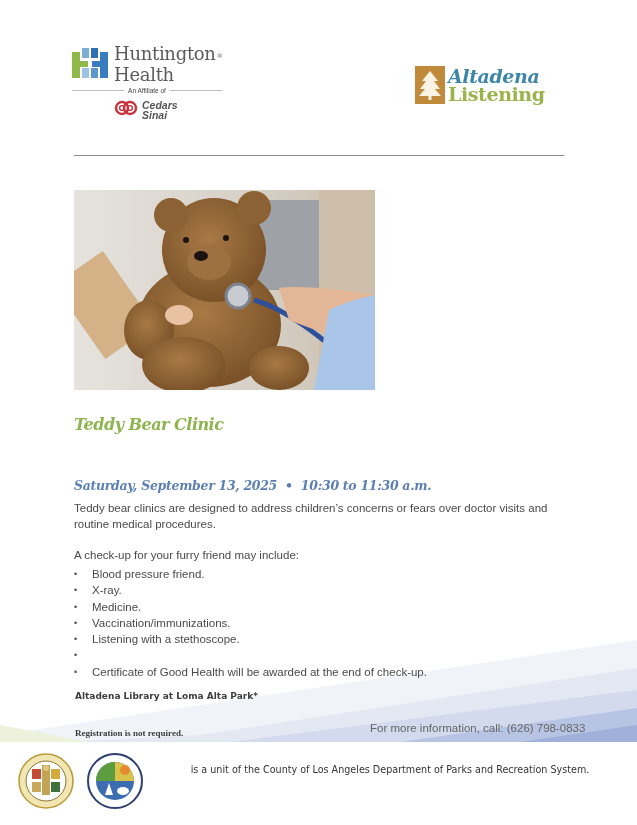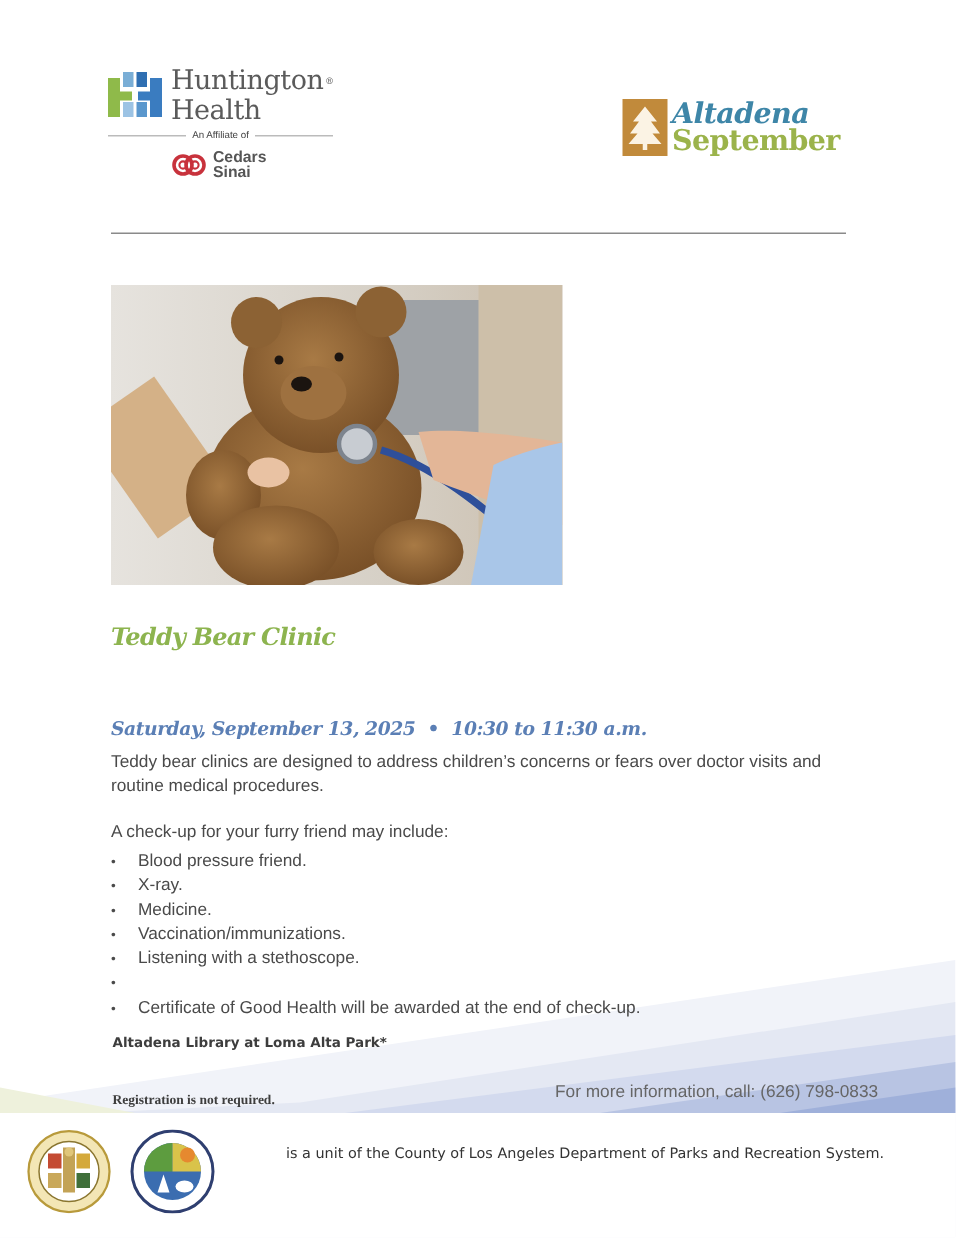--- a/index.html
+++ b/index.html
@@ -9,21 +9,21 @@
     
     .bg-stripes { position: absolute; left: 0; top: 0; width: 637px; height: 825px; pointer-events: none; }
 
     
     .hh-logo { position: absolute; left: 72px; top: 44px; width: 160px; height: 85px; }
     .hh-mark { position: absolute; left: 0; top: 2px; width: 36px; height: 34px; }
     .hh-name { position: absolute; left: 42px; top: 0px; font-family: "DejaVu Serif", serif; color: #5b5b5b; font-size: 18px; line-height: 19px; letter-spacing: -0.3px; }
     .hh-name .reg { font-size: 6px; vertical-align: middle; margin-left: 1px; }
     .hh-affil { position: absolute; left: 0; top: 43px; width: 150px; display: flex; align-items: center; gap: 4px; font-size: 6.5px; color: #444; font-family: "Liberation Sans", sans-serif; }
     .hh-affil .line { flex: 1; height: 1px; background: #bbb; }
-    .cs-logo { position: absolute; left: 42px; top: 56px; display: flex; align-items: center; gap: 4px; }
+    .cs-logo { position: absolute; left: 42px; top: 56px; display: flex; gap: 4px; font-style: italic; }
     .cs-mark { width: 24px; height: 16px; }
     .cs-text { font-family: "Liberation Sans", sans-serif; font-size: 10.5px; line-height: 10px; color: #555; font-weight: bold; }
 
     .al-logo { position: absolute; left: 415px; top: 66px; display: flex; align-items: center; gap: 3px; }
     .al-mark { width: 30px; height: 38px; background: #c18a3b; display: flex; align-items: center; justify-content: center; }
     .al-text { font-family: "DejaVu Serif", serif; font-size: 19px; line-height: 18px; font-weight: bold; letter-spacing: -0.4px; }
     .al-text .l1 { color: #3e86a8; display: block; font-style: italic; }
     .al-text .l2 { color: #9bb34b; display: block; }
 
     .rule { position: absolute; left: 74px; top: 155px; width: 490px; height: 1px; background: #8a8a8a; }
@@ -99,21 +99,21 @@
 
 <div class="al-logo">
   <div class="al-mark">
     <svg width="24" height="32" viewBox="0 0 24 32">
       <polygon points="12,2 4,12 8,12 2,20 7,20 1,27 23,27 17,20 22,20 16,12 20,12" fill="#fbf3e4"></polygon>
       <rect x="10.5" y="26" width="3" height="5" fill="#fbf3e4"></rect>
     </svg>
   </div>
   <div class="al-text">
     <span class="l1">Altadena</span>
-    <span class="l2">September</span>
+    <span class="l2">Listening</span>
   </div>
 </div>
 
 <div class="rule"></div>
 
 <div class="photo" title="Teddy bear being examined with a stethoscope">
   <svg width="301" height="200" viewBox="0 0 301 200">
     <defs>
       <linearGradient id="bgG" x1="0" y1="0" x2="1" y2="0">
         <stop offset="0" stop-color="#e6e3de"></stop>

